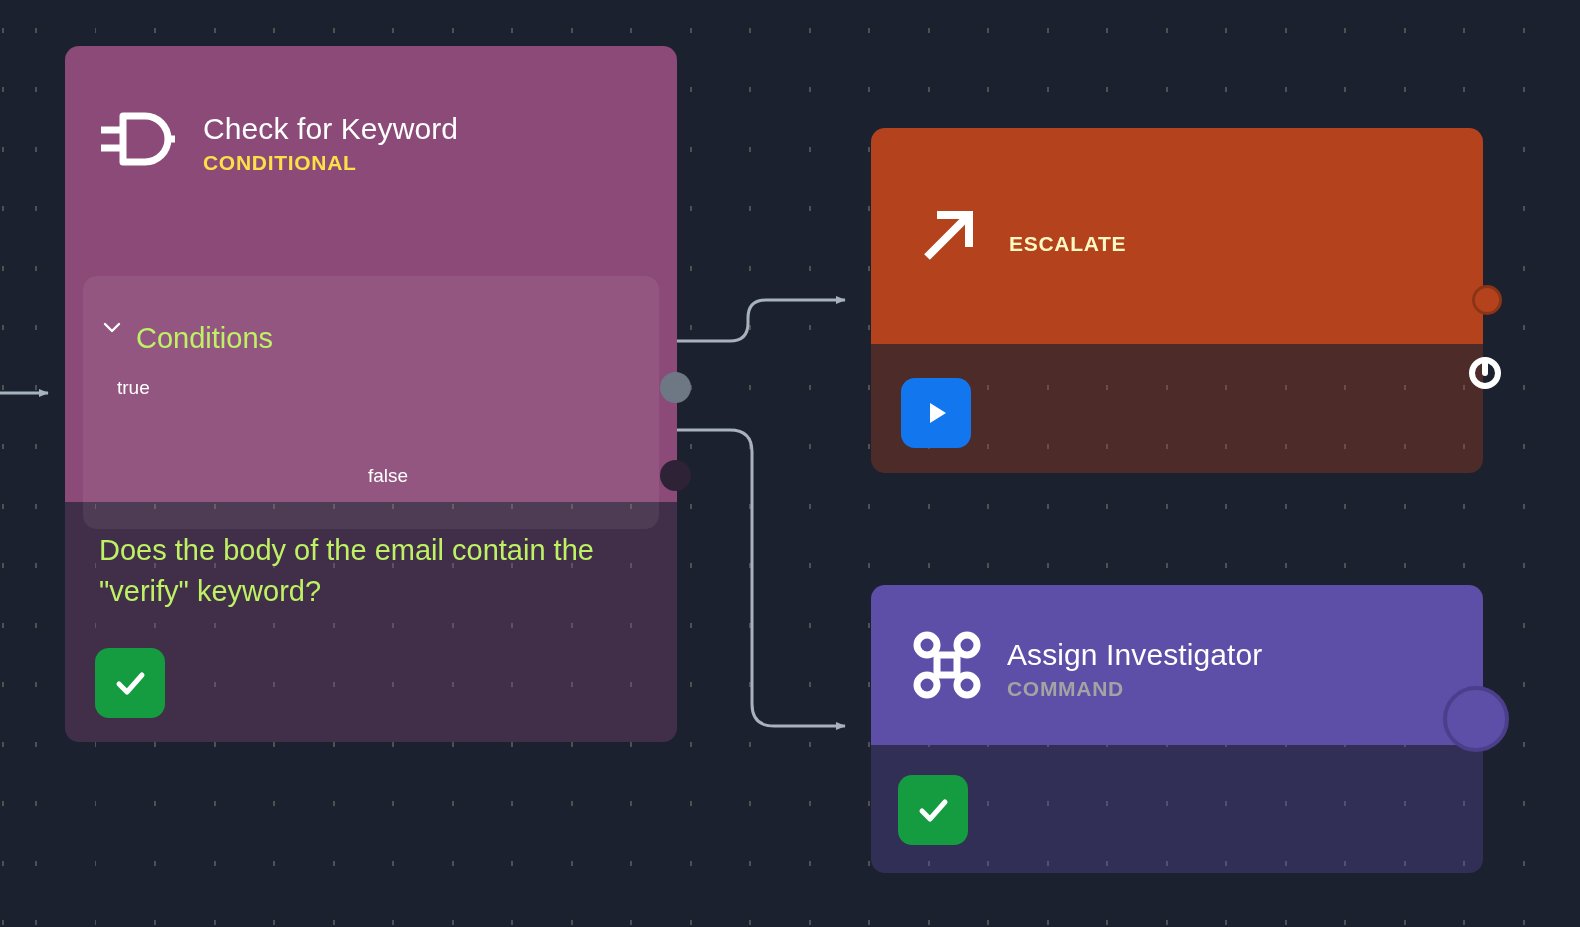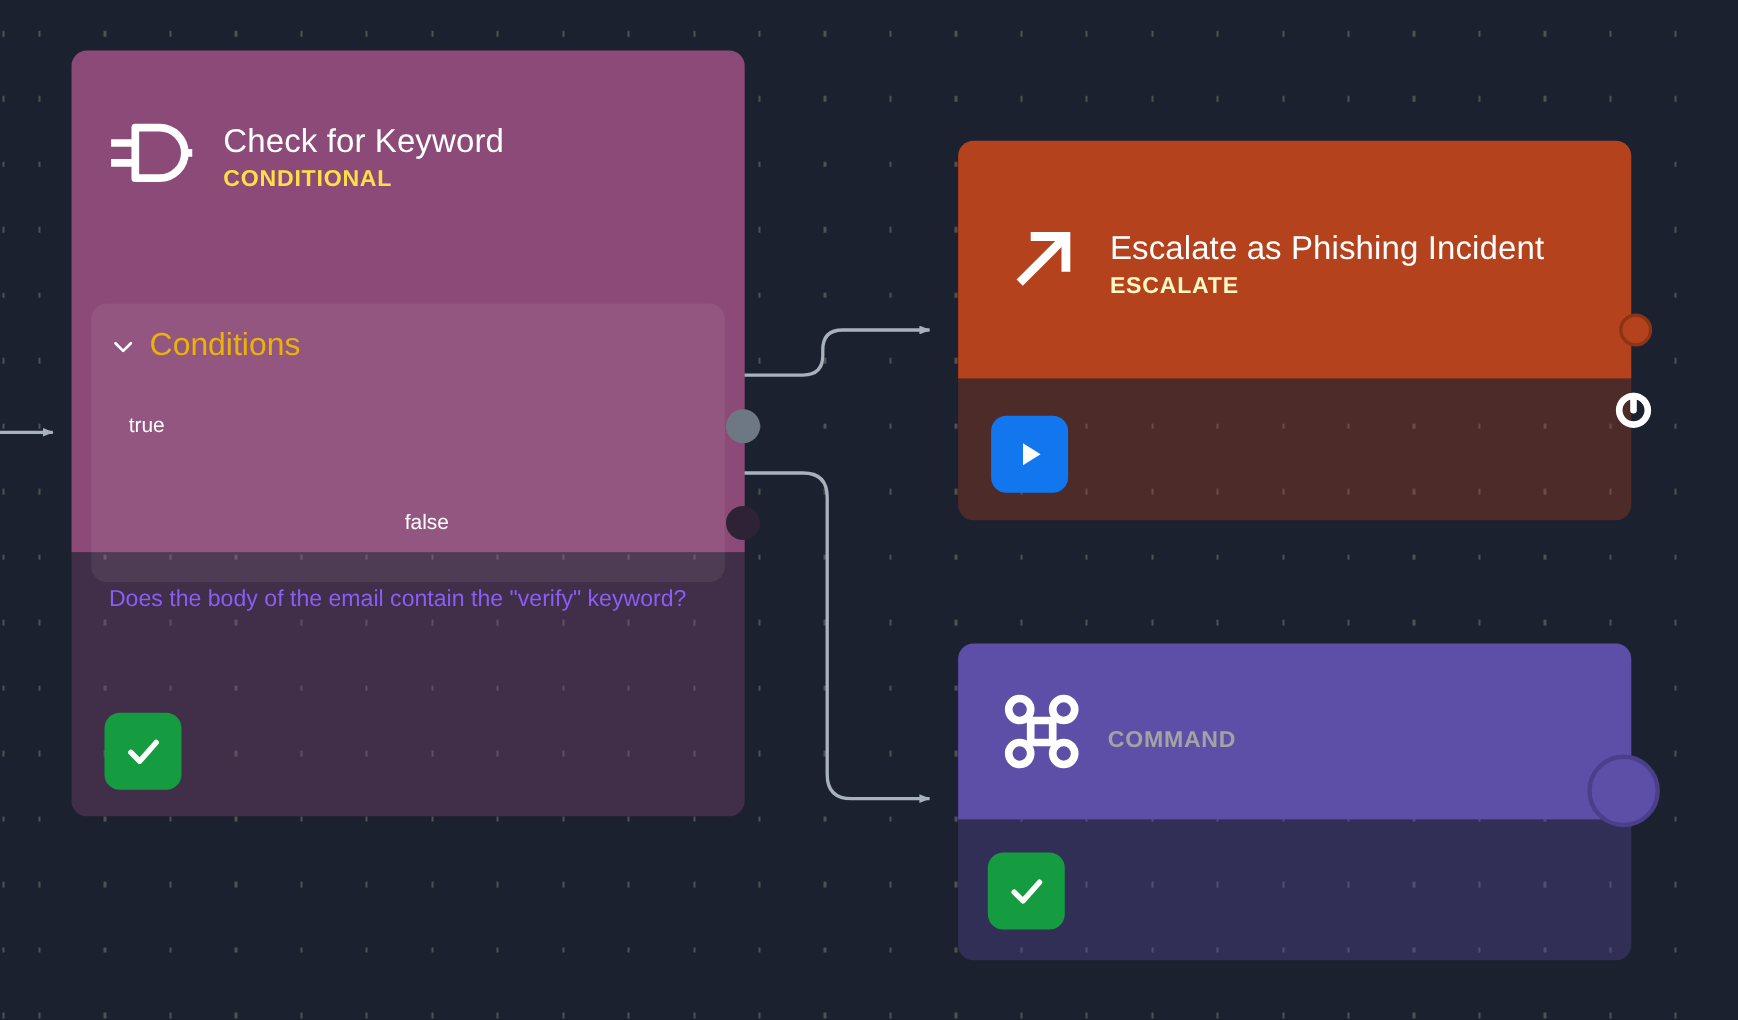--- a/index.html
+++ b/index.html
@@ -138,22 +138,23 @@
   }
   .panel-title-row {
     position: absolute;
     left: 18px;
     top: 22px;
     display: flex;
     align-items: center;
     gap: 13px;
   }
   .panel-title {
-    color: #eab308;
+    color: #bef264;
     font-size: 29px;
+    margin-top: 24px;
   }
   .chevron {
     width: 22px; height: 22px;
     display: block;
   }
   .cond-row {
     position: absolute;
     left: 34px;
     width: 542px;
     height: 40px;
@@ -183,22 +184,22 @@
     top: 414px;
     width: 31px; height: 31px;
     background: #2e2236;
   }
 
   #cond-description {
     position: absolute;
     left: 34px;
     top: 484px;
     width: 555px;
-    color: #8b5cf6;
-    font-size: 21px;
+    color: #bef264;
+    font-size: 29px;
     line-height: 1.42;
   }
   #cond-check {
     position: absolute;
     left: 30px;
     top: 602px;
   }
 
   
   .check-btn {
@@ -390,21 +391,20 @@
   <div class="esc-foot"></div>
 
   <div class="node-header" id="esc-header-row">
     <span class="node-icon">
       <svg width="70" height="70" viewBox="0 0 70 70" fill="none">
         <path d="M14 56 L56 14" stroke="#ffffff" stroke-width="8" stroke-linecap="butt"></path>
         <path d="M24 14 L56 14 L56 46" stroke="#ffffff" stroke-width="8" stroke-linecap="butt" stroke-linejoin="miter" fill="none"></path>
       </svg>
     </span>
     <span class="node-titles">
-      <span class="node-title">Escalate as Phishing Incident</span>
       <span class="node-subtitle">ESCALATE</span>
     </span>
   </div>
 
   <span id="esc-clip-icon">
     <svg width="34" height="34" viewBox="0 0 34 34" fill="none">
       <circle cx="17" cy="17" r="13" stroke="#ffffff" stroke-width="6" fill="none"></circle>
       <path d="M17 4 L17 17" stroke="#ffffff" stroke-width="6" stroke-linecap="round"></path>
     </svg>
   </span>
@@ -429,20 +429,21 @@
       <svg width="68" height="68" viewBox="0 0 68 68" fill="none">
         <path d="M24 24 L44 24 L44 44 L24 44 Z" stroke="#ffffff" stroke-width="7" stroke-linejoin="round" fill="none"></path>
         <path d="M24 24 A10 10 0 1 1 24 24 Z" fill="none"></path>
         <circle cx="14" cy="14" r="10" stroke="#ffffff" stroke-width="7" fill="none"></circle>
         <circle cx="54" cy="14" r="10" stroke="#ffffff" stroke-width="7" fill="none"></circle>
         <circle cx="14" cy="54" r="10" stroke="#ffffff" stroke-width="7" fill="none"></circle>
         <circle cx="54" cy="54" r="10" stroke="#ffffff" stroke-width="7" fill="none"></circle>
       </svg>
     </span>
     <span class="node-titles">
+      <span class="node-title">Assign Investigator</span>
       <span class="node-subtitle">COMMAND</span>
     </span>
   </div>
 
   <div class="port" id="port-command-out"></div>
 
   <div id="cmd-check">
     <div class="check-btn">
       <svg width="40" height="40" viewBox="0 0 40 40" fill="none">
         <path d="M9 21 L17 29 L32 12" stroke="#ffffff" stroke-width="5" stroke-linecap="round" stroke-linejoin="round"></path>

